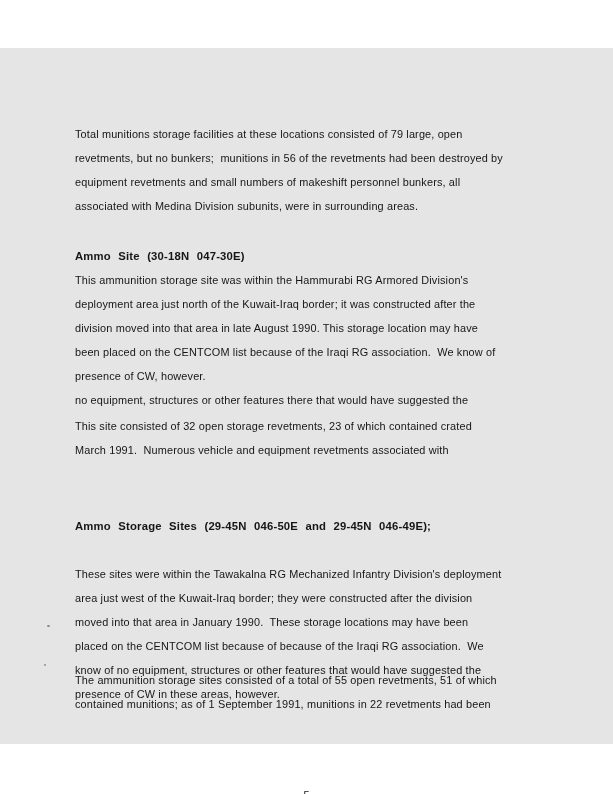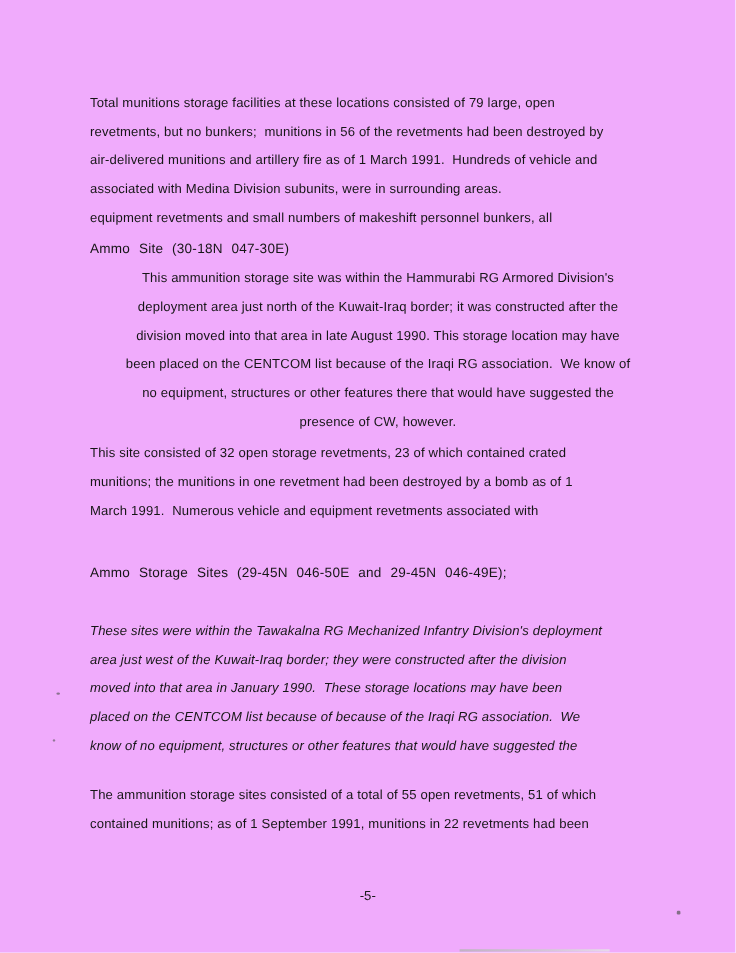--- a/index.html
+++ b/index.html
@@ -6,45 +6,46 @@
     margin: 0;
     padding: 0;
     width: 613px;
     height: 794px;
     background: #ffffff;
     overflow: hidden;
   }
   .page {
     position: relative;
     width: 613px;
-    height: 794px;
-    background: #f0abfc;
+    height: 696px;
+    background: #e5e5e5;
     font-family: "Liberation Sans", "DejaVu Sans", sans-serif;
     color: #141414;
+    margin-top: 48px;
   }
   .content {
     position: absolute;
     left: 75px;
     top: 0;
     width: 480px;
   }
   .block {
     position: absolute;
     left: 0;
     width: 480px;
   }
   .line {
     white-space: pre;
     font-size: 10.9px;
     line-height: 24px;
     letter-spacing: 0.15px;
     color: #161616;
   }
   .heading .line {
-    font-weight: normal;
+    font-weight: bold;
     word-spacing: 4px;
     letter-spacing: 0.2px;
     font-size: 11.3px;
   }
   .footer {
     position: absolute;
     left: 0;
     top: 740px;
     width: 613px;
     text-align: center;
@@ -72,51 +73,50 @@
   }
 </style>
 </head>
 <body>
 
 <div class="page">
   <div class="content">
       <div class="block paragraph" style="top: 74px;">
         <div class="line">Total munitions storage facilities at these locations consisted of 79 large, open</div>
         <div class="line">revetments, but no bunkers;  munitions in 56 of the revetments had been destroyed by</div>
-        <div class="line">air-delivered munitions and artillery fire as of 1 March 1991.  Hundreds of vehicle and</div>
+        <div class="line">equipment revetments and small numbers of makeshift personnel bunkers, all</div>
         <div class="line">associated with Medina Division subunits, were in surrounding areas.</div>
-        <div class="line">equipment revetments and small numbers of makeshift personnel bunkers, all</div>
       </div>
       <div class="block heading" style="top: 196px;">
         <div class="line">Ammo Site (30-18N 047-30E)</div>
       </div>
-      <div class="block paragraph" style="top: 220px; text-align: center;">
+      <div class="block paragraph" style="top: 220px;">
         <div class="line">This ammunition storage site was within the Hammurabi RG Armored Division's</div>
         <div class="line">deployment area just north of the Kuwait-Iraq border; it was constructed after the</div>
         <div class="line">division moved into that area in late August 1990. This storage location may have</div>
         <div class="line">been placed on the CENTCOM list because of the Iraqi RG association.  We know of</div>
+        <div class="line">presence of CW, however.</div>
         <div class="line">no equipment, structures or other features there that would have suggested the</div>
-        <div class="line">presence of CW, however.</div>
       </div>
       <div class="block paragraph" style="top: 366px;">
         <div class="line">This site consisted of 32 open storage revetments, 23 of which contained crated</div>
-        <div class="line">munitions; the munitions in one revetment had been destroyed by a bomb as of 1</div>
         <div class="line">March 1991.  Numerous vehicle and equipment revetments associated with</div>
       </div>
       <div class="block heading" style="top: 466px;">
         <div class="line">Ammo Storage Sites (29-45N 046-50E and 29-45N 046-49E);</div>
       </div>
-      <div class="block paragraph" style="top: 514px; font-style: italic;">
+      <div class="block paragraph" style="top: 514px;">
         <div class="line">These sites were within the Tawakalna RG Mechanized Infantry Division's deployment</div>
         <div class="line">area just west of the Kuwait-Iraq border; they were constructed after the division</div>
         <div class="line">moved into that area in January 1990.  These storage locations may have been</div>
         <div class="line">placed on the CENTCOM list because of because of the Iraqi RG association.  We</div>
         <div class="line">know of no equipment, structures or other features that would have suggested the</div>
+        <div class="line">presence of CW in these areas, however.</div>
       </div>
-      <div class="block paragraph" style="top: 651px;">
+      <div class="block paragraph" style="top: 620px;">
         <div class="line">The ammunition storage sites consisted of a total of 55 open revetments, 51 of which</div>
         <div class="line">contained munitions; as of 1 September 1991, munitions in 22 revetments had been</div>
       </div>
     </div>
 
   <div class="footer">-5-</div>
 
   <div class="speck speck-a"></div>
   <div class="speck speck-b"></div>
   <div class="speck speck-c"></div>

